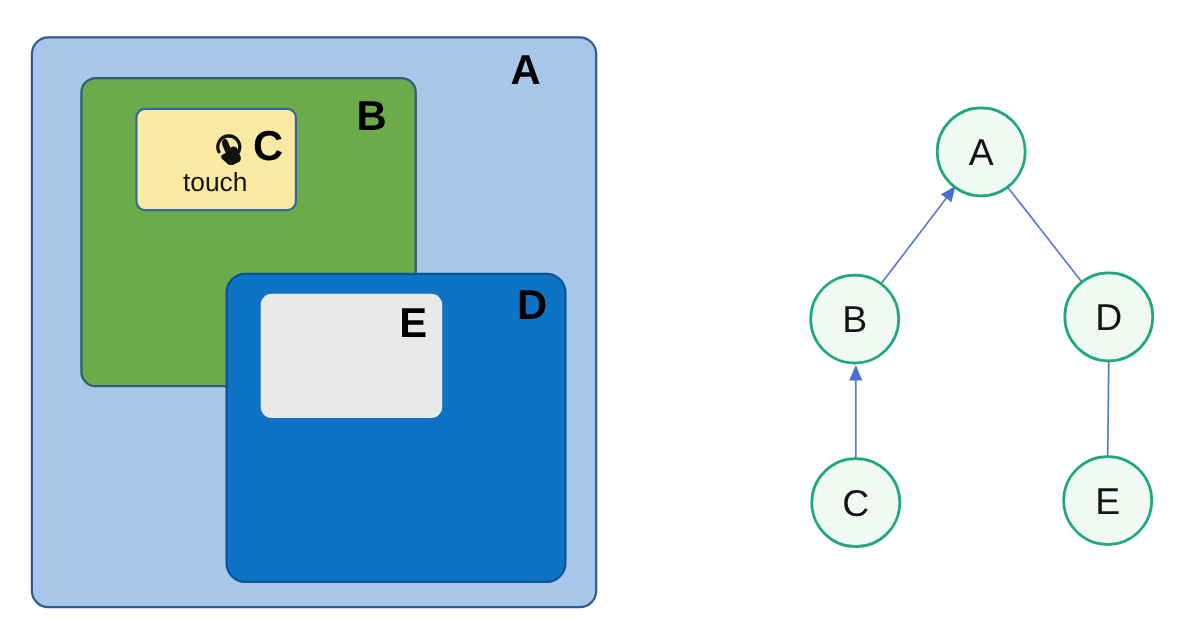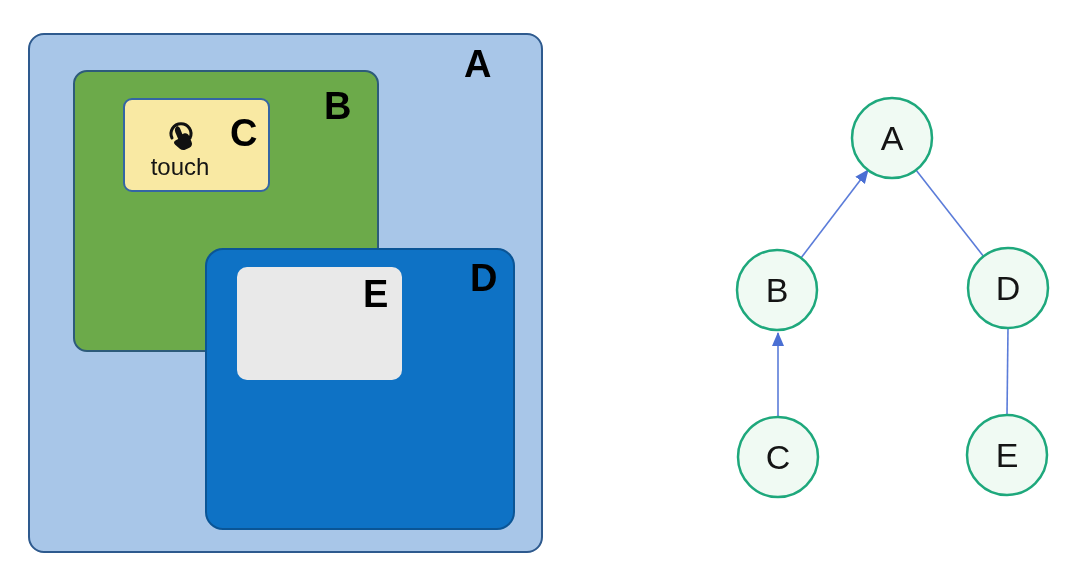--- a/index.html
+++ b/index.html
@@ -41,21 +41,21 @@
     color: #000000;
   }
   .label-a { left: 434px; top: 10px; }
   .label-b { left: 249px; top: 15px; }
   .label-c { left: 105px; top: 14px; }
   .label-d { left: 263px; top: 9px; }
   .label-e { left: 126px; top: 8px; }
 
   .touch-block {
     position: absolute; left: 10px; top: 14px; width: 90px;
-    display: flex; flex-direction: column; align-items: center;
+    display: flex; flex-direction: column; align-items: flex-end;
   }
   .touch-block svg { width: 36px; height: 40px; display: block; }
   .touch-caption {
     font-size: 24px; line-height: 1; color: #141414; margin-top: 1px;
   }
 
   
   .graph-svg { position: absolute; left: 680px; top: 60px; }
   .node-circle { fill: #f0faf3; stroke: #1ea87c; stroke-width: 2.5px; }
   .node-label {

